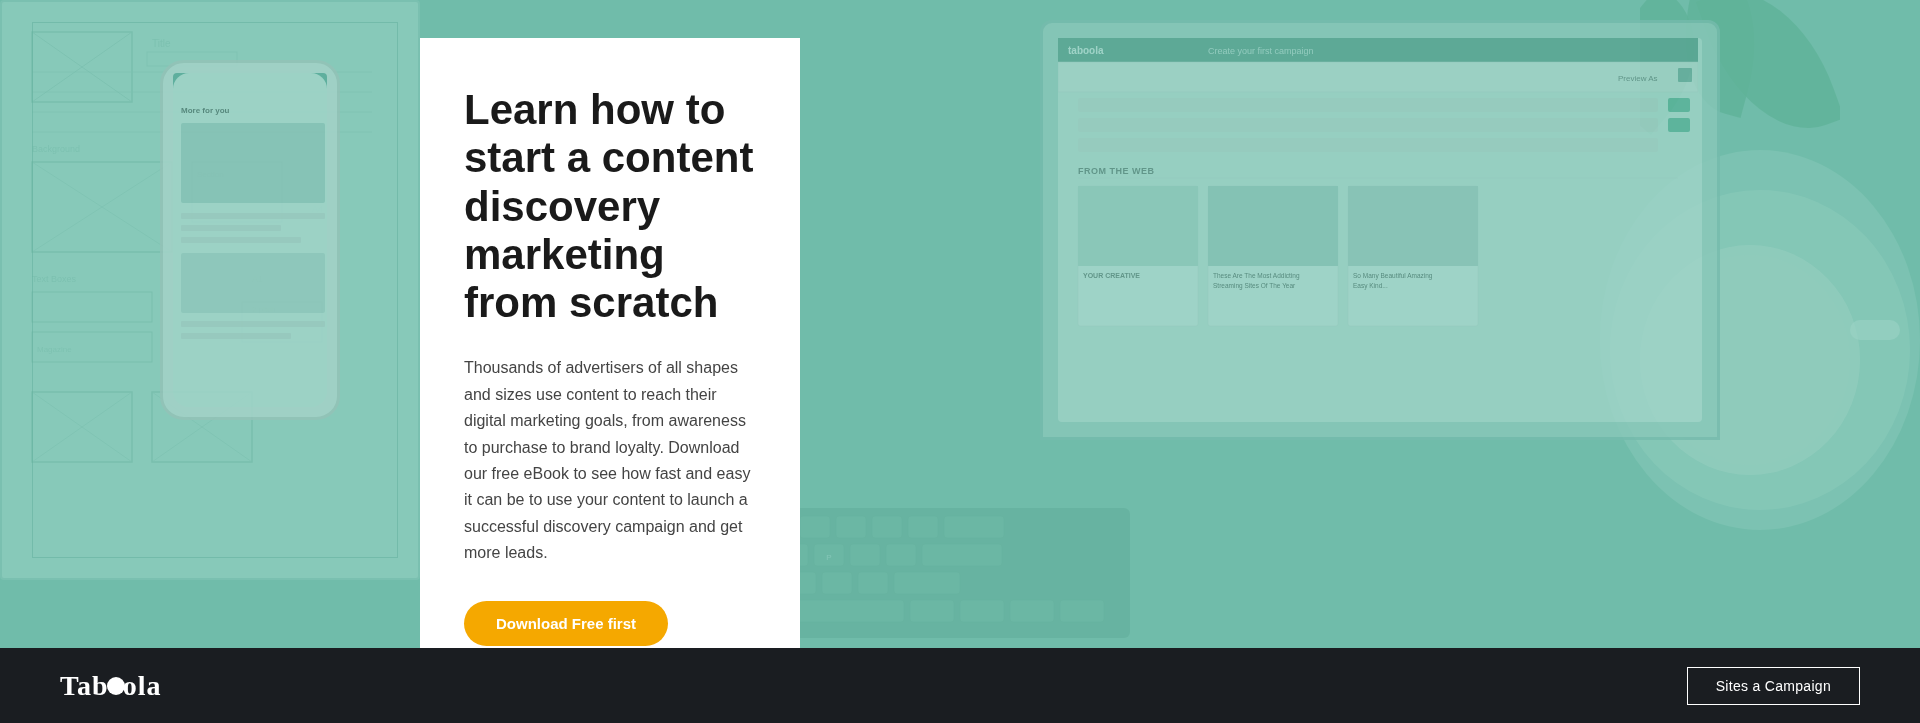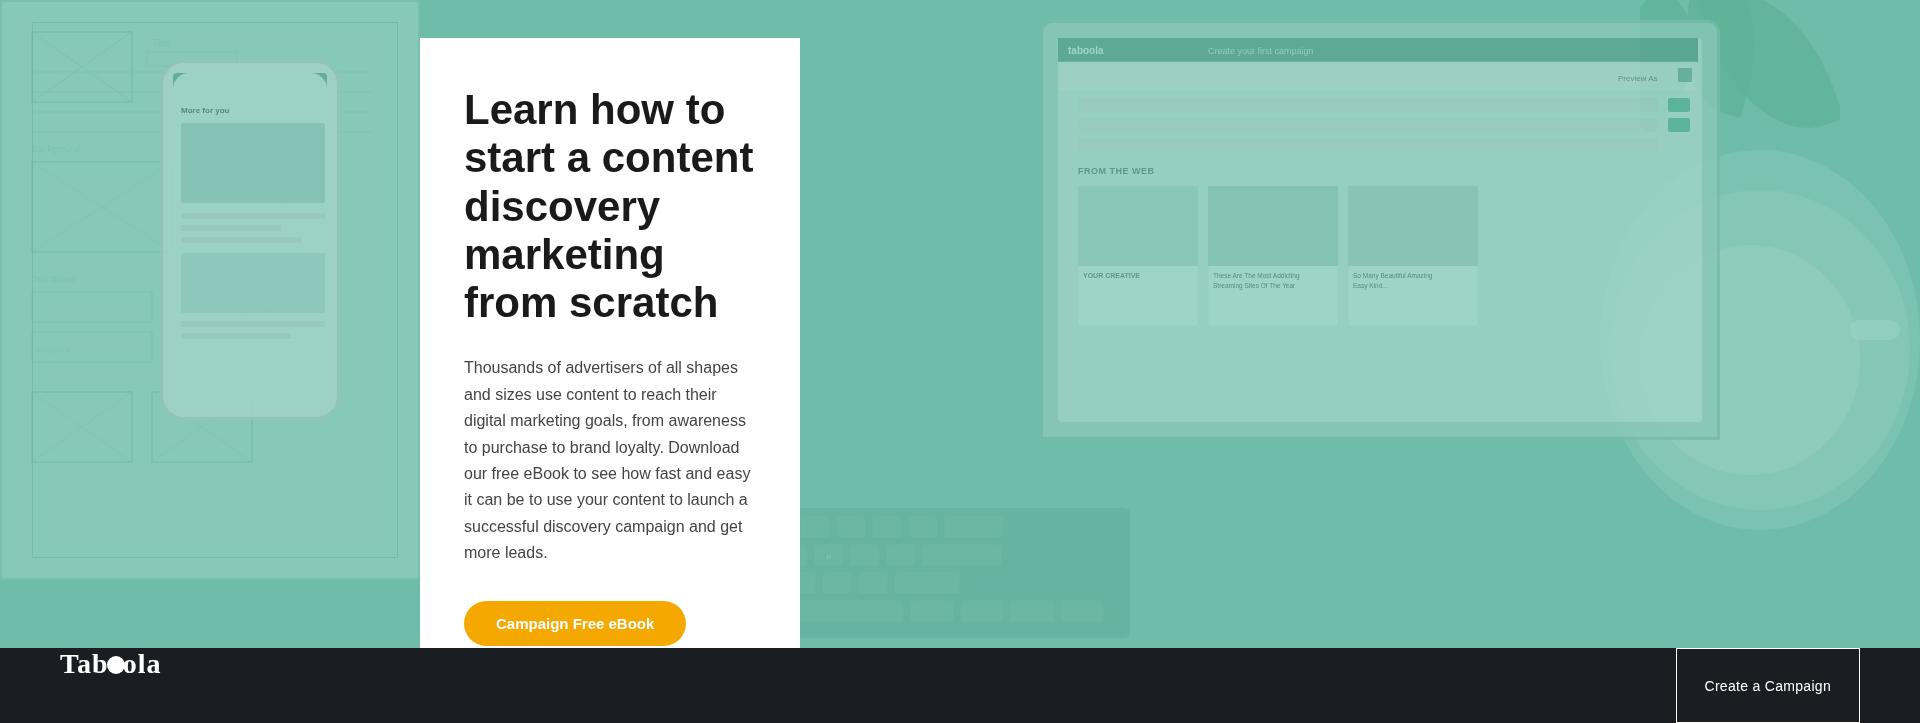--- a/index.html
+++ b/index.html
@@ -213,20 +213,21 @@
 
     
     .bottom-bar {
       position: absolute;
       bottom: 0;
       left: 0;
       right: 0;
       height: 75px;
       background: #1a1d21;
       display: flex;
+      align-items: center;
       justify-content: space-between;
       padding: 0 60px;
       z-index: 20;
     }
 
     .taboola-logo {
       font-size: 28px;
       font-weight: 700;
       color: white;
       font-family: Georgia, serif;
@@ -442,21 +443,21 @@
       <text x="363" y="52">O</text>
       <text x="399" y="52">P</text>
     </g>
   </svg>
 
 </div>
 
 <div class="content-box">
   <h1 class="main-headline">Learn how to start a content discovery marketing from scratch</h1>
   <p class="sub-text">Thousands of advertisers of all shapes and sizes use content to reach their digital marketing goals, from awareness to purchase to brand loyalty. Download our free eBook to see how fast and easy it can be to use your content to launch a successful discovery campaign and get more leads.</p>
-  <button class="download-btn">Campaign Free eBook</button>
+  <button class="download-btn">Download Free first</button>
 </div>
 
 <div class="bottom-bar">
   <div class="taboola-logo">
     Tab<span></span>ola
   </div>
-  <button class="create-campaign-btn">Create a Campaign</button>
+  <button class="create-campaign-btn">Sites a Campaign</button>
 </div>
 
 </body></html>

